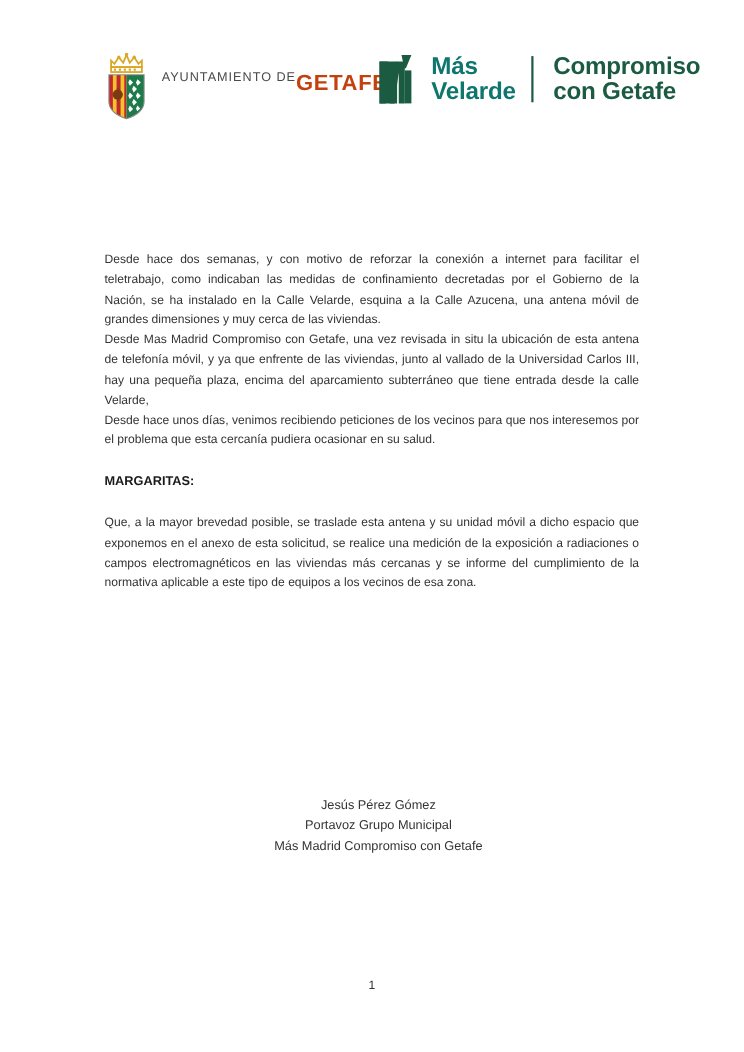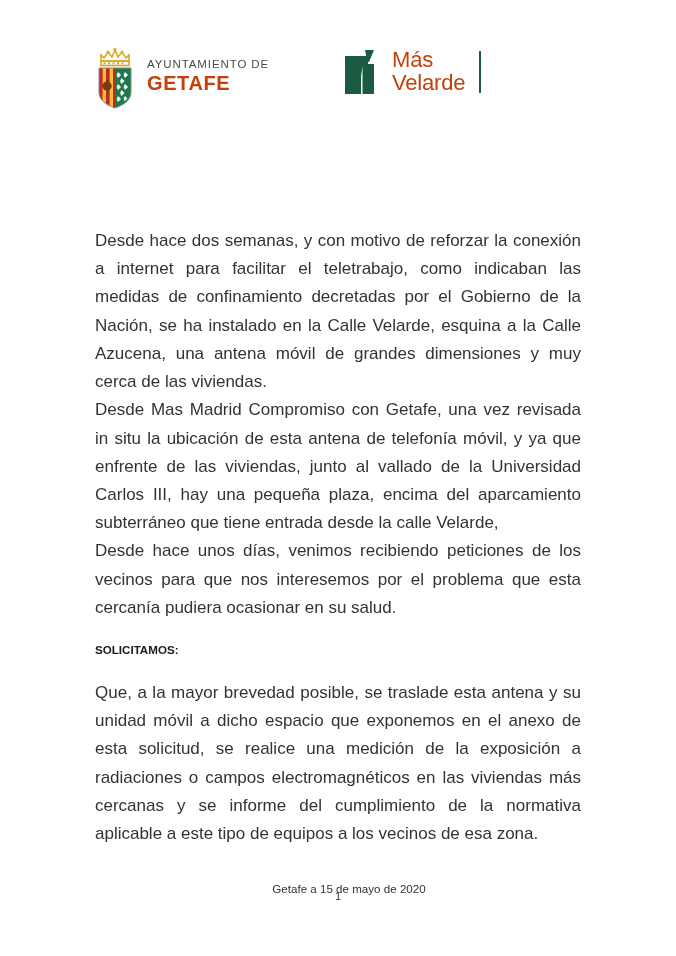--- a/index.html
+++ b/index.html
@@ -42,21 +42,21 @@
   }
   .shield-wrap {
     width: 46px;
     height: 66px;
     position: relative;
   }
   .shield-wrap svg { display: block; }
 
   .getafe-text {
     display: flex;
-    flex-direction: column;
+    flex-direction: row;
     justify-content: center;
     line-height: 1;
     padding-bottom: 2px;
   }
   .getafe-sub {
     font-size: 11.5px;
     letter-spacing: 0.9px;
     color: #4a4a4a;
     font-weight: 400;
     margin-bottom: 3px;
@@ -76,23 +76,23 @@
     align-items: center;
     gap: 9px;
   }
   .mm-mark {
     width: 40px;
     height: 48px;
   }
   .mm-mark svg { display: block; }
   .mm-words {
     font-size: 22px;
-    font-weight: normal;
+    font-weight: bold;
     line-height: 1.03;
-    color: #c2410c;
+    color: #0f766e;
     letter-spacing: -0.2px;
   }
   .mm-divider {
     width: 2px;
     height: 42px;
     background: #1b5b42;
     margin: 0 9px 0 5px;
   }
   .mm-claim {
     font-size: 22px;
@@ -114,21 +114,21 @@
     font-size: 11.6px;
     font-weight: bold;
     line-height: 1.62;
     text-align: justify;
     text-align-last: left;
     color: #1a1a1a;
     margin: 0;
   }
 
   .para {
-    font-size: 17px;
+    font-size: 11px;
     line-height: 1.66;
     text-align: justify;
     text-align-last: left;
     color: #333333;
     margin: 0;
   }
 
   .spacer-para { height: 19px; }
 
   .section-head {
@@ -232,46 +232,54 @@
           <path d="M2 46 L2 8 L9.5 8 L13.5 28 L17.5 8 L25 8 L25 46 L19.5 46 L19.5 18 L15.6 46 L11.4 46 L7.5 18 L7.5 46 Z" fill="#1b5b42"></path>
           <path d="M22 2 L31 2 L26 14 L24.5 14 Z" fill="#1b5b42"></path>
           <rect x="25" y="16" width="6" height="30" fill="#1b5b42"></rect>
         </svg>
       </div>
       <div class="mm-words">
         <div>Más</div>
         <div>Velarde</div>
       </div>
       <div class="mm-divider"></div>
+      <div class="mm-claim">
+        <div>Compromiso</div>
+        <div>con Getafe</div>
+      </div>
     </div>
   </div>
 
   <div class="content">
 
 
     <div class="spacer-para"></div>
 
     <p class="para">Desde hace dos semanas, y con motivo de reforzar la conexión a internet para facilitar el teletrabajo, como indicaban las medidas de confinamiento decretadas por el Gobierno de la Nación, se ha instalado en la Calle Velarde, esquina a la Calle Azucena, una antena móvil de grandes dimensiones y muy cerca de las viviendas.</p>
 
     <p class="para">Desde Mas Madrid Compromiso con Getafe, una vez revisada in situ la ubicación de esta antena de telefonía móvil, y ya que enfrente de las viviendas, junto al vallado de la Universidad Carlos III, hay una pequeña plaza, encima del aparcamiento subterráneo que tiene entrada desde la calle Velarde,</p>
 
     <p class="para">Desde hace unos días, venimos recibiendo peticiones de los vecinos para que nos interesemos por el problema que esta cercanía pudiera ocasionar en su salud.</p>
 
     <div class="spacer-para"></div>
 
-    <p class="section-head">SOLICITAMOS:</p>
+    <p class="section-head">MARGARITAS:</p>
 
     <div class="spacer-para"></div>
 
     <p class="para">Que, a la mayor brevedad posible, se traslade esta antena y su unidad móvil a dicho espacio que exponemos en el anexo de esta solicitud, se realice una medición de la exposición a radiaciones o campos electromagnéticos en las viviendas más cercanas y se informe del cumplimiento de la normativa aplicable a este tipo de equipos a los vecinos de esa zona.</p>
 
 
     <div style="height:34px"></div>
 
-    <p class="date-line">Getafe a 15 de mayo de 2020</p>
 
     <div style="height:150px"></div>
 
+    <div class="signature">
+      <div>Jesús Pérez Gómez</div>
+      <div>Portavoz Grupo Municipal</div>
+      <div>Más Madrid Compromiso con Getafe</div>
+    </div>
   </div>
 
   <div class="page-number">1</div>
 
 </div>
 
 </body></html>

